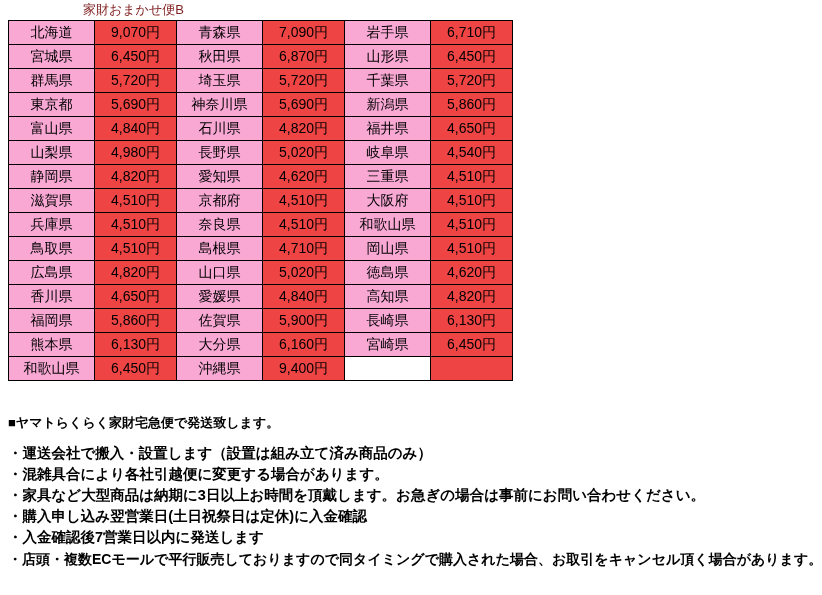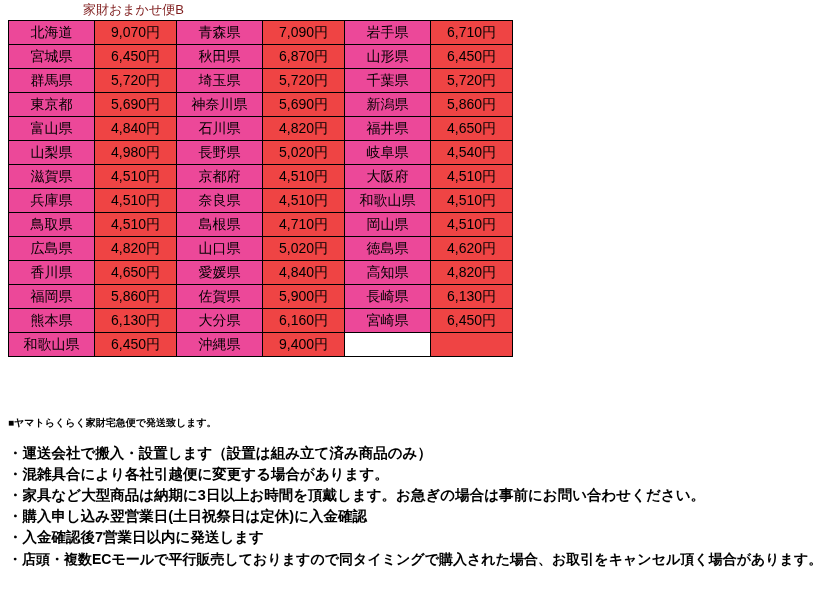--- a/index.html
+++ b/index.html
@@ -43,38 +43,38 @@
     border: 1px solid #000000;
     height: 23px;
     font-size: 14px;
     text-align: center;
     vertical-align: middle;
     padding: 0;
     line-height: 23px;
     white-space: nowrap;
   }
   table.fee-table td.pref {
-    background: #ec4899;
+    background: #f9a8d4;
     width: 85px;
   }
   table.fee-table td.price {
     background: #ef4444;
     width: 81px;
   }
   table.fee-table td.empty {
     background: #ffffff;
   }
   .notes {
     position: absolute;
     left: 8px;
     top: 412px;
     width: 806px;
   }
   .note-head {
-    font-size: 10px;
+    font-size: 13px;
     font-weight: bold;
     line-height: 22px;
     margin-bottom: 9px;
     white-space: nowrap;
   }
   .note-line {
     font-size: 14.5px;
     font-weight: bold;
     line-height: 21px;
     white-space: nowrap;
@@ -136,20 +136,28 @@
           <td class="pref">福井県</td>
           <td class="price">4,650円</td>
         </tr>
         <tr>
           <td class="pref">山梨県</td>
           <td class="price">4,980円</td>
           <td class="pref">長野県</td>
           <td class="price">5,020円</td>
           <td class="pref">岐阜県</td>
           <td class="price">4,540円</td>
+        </tr>
+        <tr>
+          <td class="pref">静岡県</td>
+          <td class="price">4,820円</td>
+          <td class="pref">愛知県</td>
+          <td class="price">4,620円</td>
+          <td class="pref">三重県</td>
+          <td class="price">4,510円</td>
         </tr>
         <tr>
           <td class="pref">滋賀県</td>
           <td class="price">4,510円</td>
           <td class="pref">京都府</td>
           <td class="price">4,510円</td>
           <td class="pref">大阪府</td>
           <td class="price">4,510円</td>
         </tr>
         <tr>

